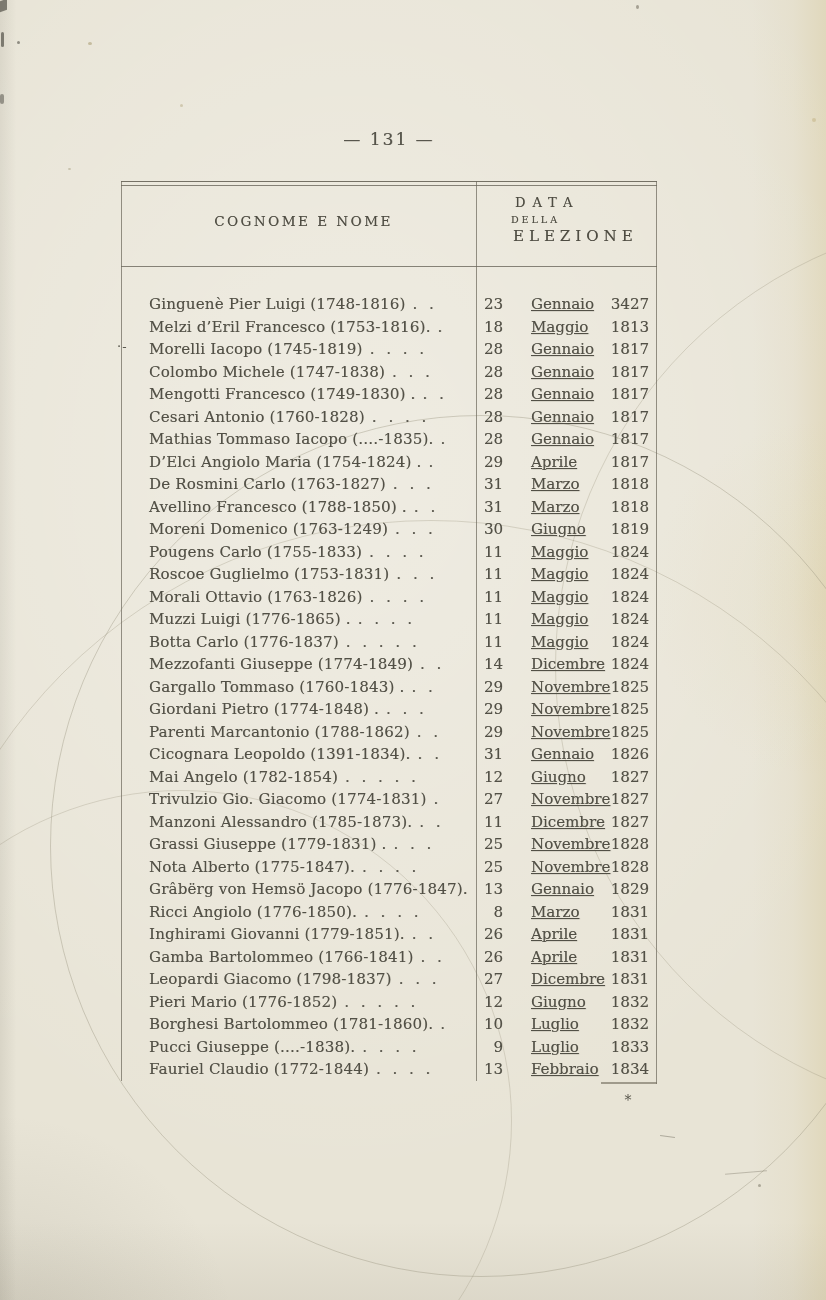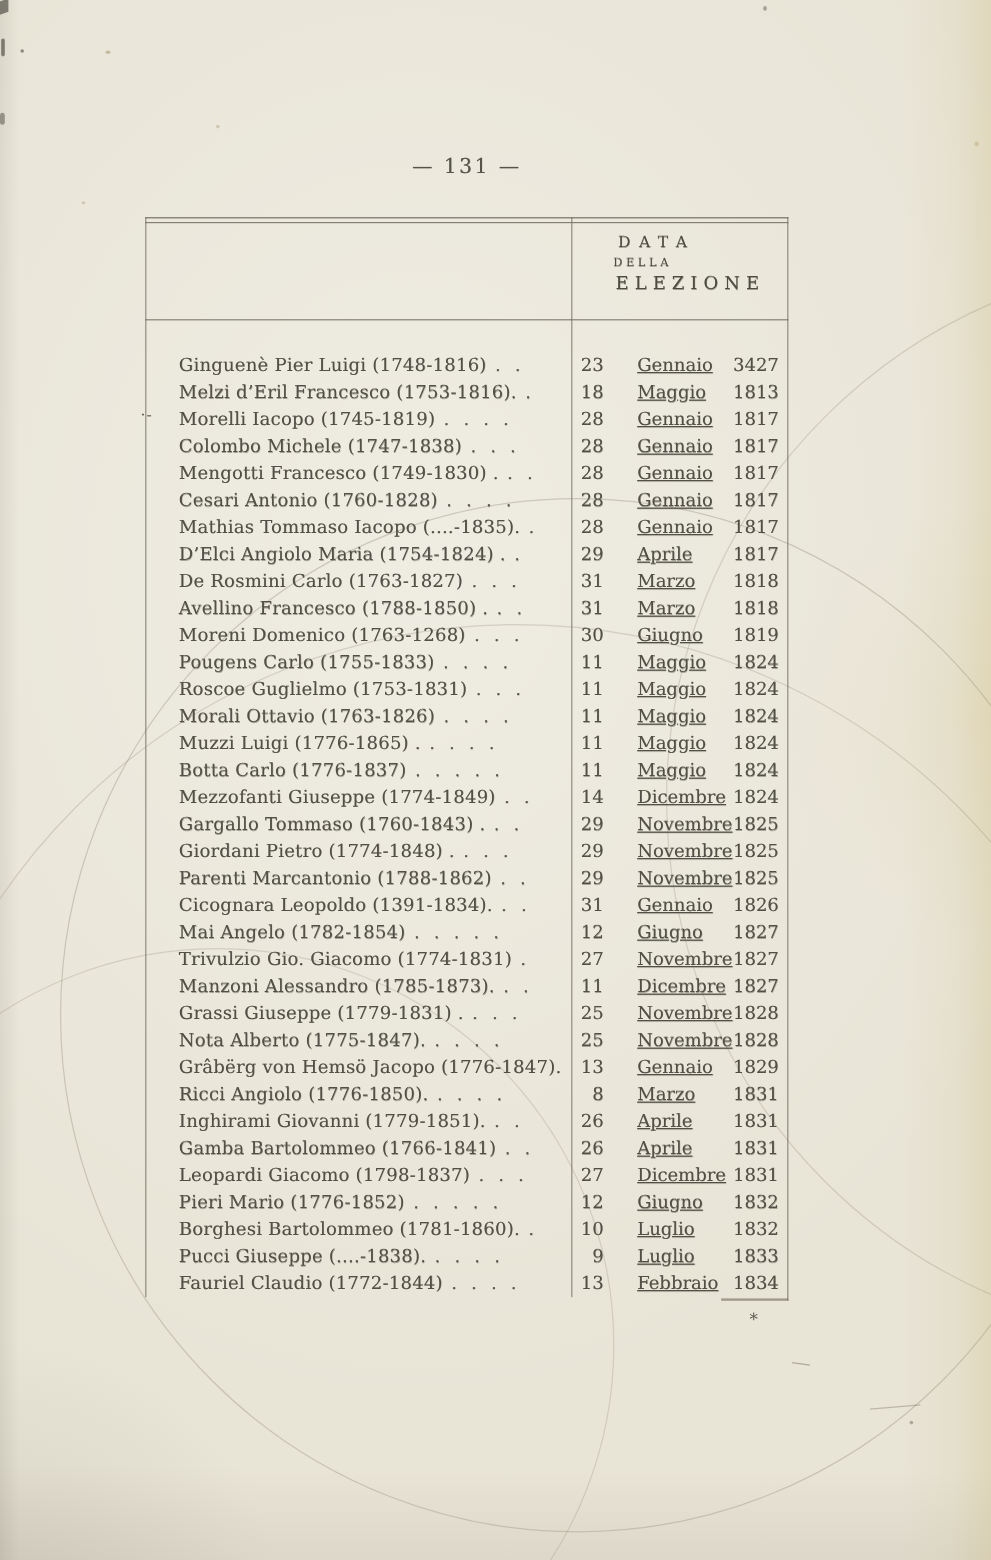--- a/index.html
+++ b/index.html
@@ -107,39 +107,40 @@
   <div class="page-number">— 131 —</div>
 
   <div class="table">
     <div class="hline top1"></div>
     <div class="hline top2"></div>
     <div class="hline headsep"></div>
     <div class="vline left"></div>
     <div class="vline mid"></div>
     <div class="vline right"></div>
 
+    <div class="header-left">COGNOME E NOME</div>
 
     <div class="header-right">
       <div class="h-data">DATA</div>
       <div class="h-della">DELLA</div>
       <div class="h-elezione">ELEZIONE</div>
     </div>
 
     <div class="rows">
         <div class="trow"><span class="cell-name">Ginguenè Pier Luigi (1748-1816)</span><span class="cell-dots">. .</span><span class="cell-day">23</span><span class="cell-month">Gennaio</span><span class="cell-year">3427</span></div>
         <div class="trow"><span class="cell-name">Melzi d’Eril Francesco (1753-1816).</span><span class="cell-dots">.</span><span class="cell-day">18</span><span class="cell-month">Maggio</span><span class="cell-year">1813</span></div>
         <div class="trow"><span class="cell-name">Morelli Iacopo (1745-1819)</span><span class="cell-dots">. . . .</span><span class="cell-day">28</span><span class="cell-month">Gennaio</span><span class="cell-year">1817</span></div>
         <div class="trow"><span class="cell-name">Colombo Michele (1747-1838)</span><span class="cell-dots">. . .</span><span class="cell-day">28</span><span class="cell-month">Gennaio</span><span class="cell-year">1817</span></div>
         <div class="trow"><span class="cell-name">Mengotti Francesco (1749-1830) .</span><span class="cell-dots">. .</span><span class="cell-day">28</span><span class="cell-month">Gennaio</span><span class="cell-year">1817</span></div>
         <div class="trow"><span class="cell-name">Cesari Antonio (1760-1828)</span><span class="cell-dots">. . . .</span><span class="cell-day">28</span><span class="cell-month">Gennaio</span><span class="cell-year">1817</span></div>
         <div class="trow"><span class="cell-name">Mathias Tommaso Iacopo (....-1835).</span><span class="cell-dots">.</span><span class="cell-day">28</span><span class="cell-month">Gennaio</span><span class="cell-year">1817</span></div>
         <div class="trow"><span class="cell-name">D’Elci Angiolo Maria (1754-1824) .</span><span class="cell-dots">.</span><span class="cell-day">29</span><span class="cell-month">Aprile</span><span class="cell-year">1817</span></div>
         <div class="trow"><span class="cell-name">De Rosmini Carlo (1763-1827)</span><span class="cell-dots">. . .</span><span class="cell-day">31</span><span class="cell-month">Marzo</span><span class="cell-year">1818</span></div>
         <div class="trow"><span class="cell-name">Avellino Francesco (1788-1850) .</span><span class="cell-dots">. .</span><span class="cell-day">31</span><span class="cell-month">Marzo</span><span class="cell-year">1818</span></div>
-        <div class="trow"><span class="cell-name">Moreni Domenico (1763-1268)</span><span class="cell-dots">. . .</span><span class="cell-day">30</span><span class="cell-month">Giugno</span><span class="cell-year">1819</span></div>
+        <div class="trow"><span class="cell-name">Moreni Domenico (1763-1249)</span><span class="cell-dots">. . .</span><span class="cell-day">30</span><span class="cell-month">Giugno</span><span class="cell-year">1819</span></div>
         <div class="trow"><span class="cell-name">Pougens Carlo (1755-1833)</span><span class="cell-dots">. . . .</span><span class="cell-day">11</span><span class="cell-month">Maggio</span><span class="cell-year">1824</span></div>
         <div class="trow"><span class="cell-name">Roscoe Guglielmo (1753-1831)</span><span class="cell-dots">. . .</span><span class="cell-day">11</span><span class="cell-month">Maggio</span><span class="cell-year">1824</span></div>
         <div class="trow"><span class="cell-name">Morali Ottavio (1763-1826)</span><span class="cell-dots">. . . .</span><span class="cell-day">11</span><span class="cell-month">Maggio</span><span class="cell-year">1824</span></div>
         <div class="trow"><span class="cell-name">Muzzi Luigi (1776-1865) .</span><span class="cell-dots">. . . .</span><span class="cell-day">11</span><span class="cell-month">Maggio</span><span class="cell-year">1824</span></div>
         <div class="trow"><span class="cell-name">Botta Carlo (1776-1837)</span><span class="cell-dots">. . . . .</span><span class="cell-day">11</span><span class="cell-month">Maggio</span><span class="cell-year">1824</span></div>
         <div class="trow"><span class="cell-name">Mezzofanti Giuseppe (1774-1849)</span><span class="cell-dots">. .</span><span class="cell-day">14</span><span class="cell-month">Dicembre</span><span class="cell-year">1824</span></div>
         <div class="trow"><span class="cell-name">Gargallo Tommaso (1760-1843) .</span><span class="cell-dots">. .</span><span class="cell-day">29</span><span class="cell-month">Novembre</span><span class="cell-year">1825</span></div>
         <div class="trow"><span class="cell-name">Giordani Pietro (1774-1848) .</span><span class="cell-dots">. . .</span><span class="cell-day">29</span><span class="cell-month">Novembre</span><span class="cell-year">1825</span></div>
         <div class="trow"><span class="cell-name">Parenti Marcantonio (1788-1862)</span><span class="cell-dots">. .</span><span class="cell-day">29</span><span class="cell-month">Novembre</span><span class="cell-year">1825</span></div>
         <div class="trow"><span class="cell-name">Cicognara Leopoldo (1391-1834).</span><span class="cell-dots">. .</span><span class="cell-day">31</span><span class="cell-month">Gennaio</span><span class="cell-year">1826</span></div>

